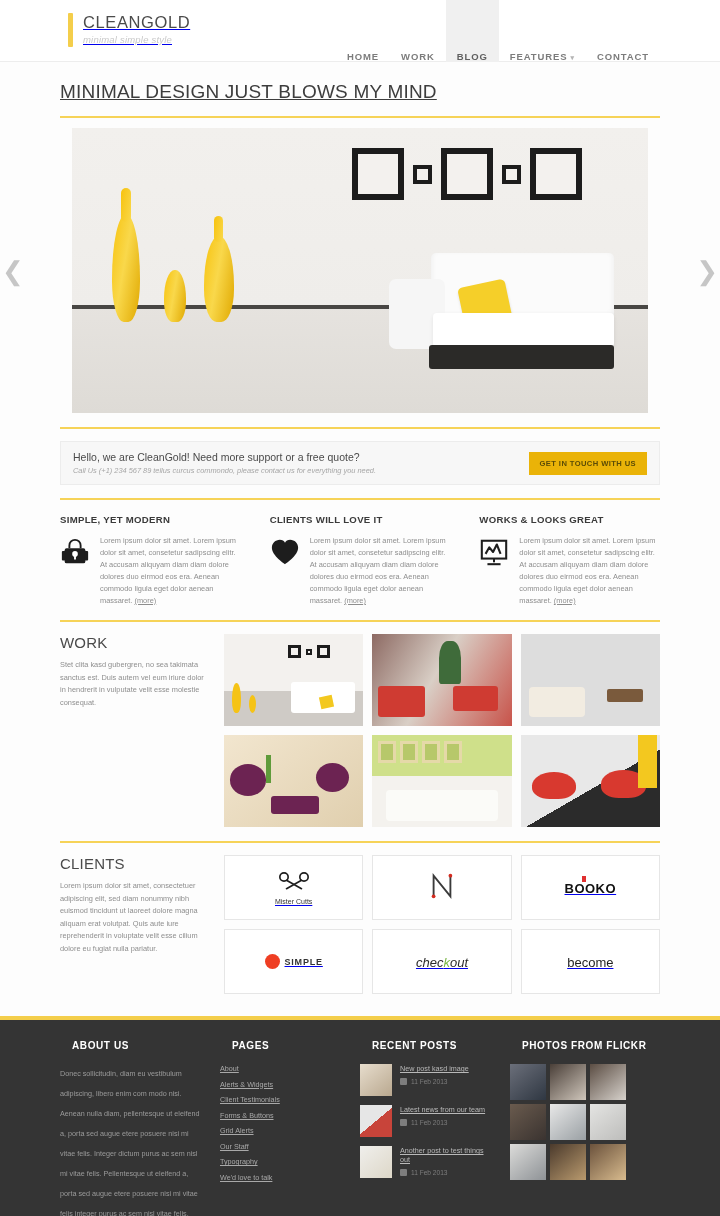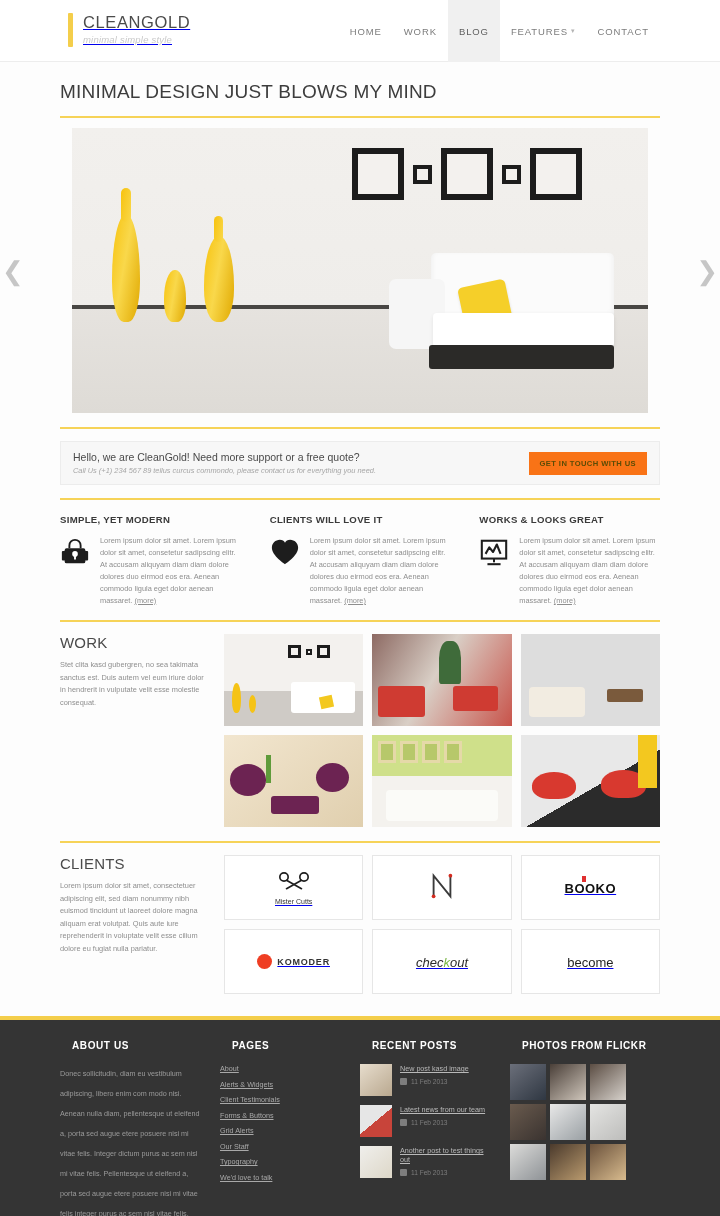--- a/index.html
+++ b/index.html
@@ -18,30 +18,30 @@
   }
   .header-inner { width: 600px; margin: 0 auto; height: 62px; position: relative; }
   .logo-wrap { position: absolute; left: 8px; top: 13px; display: flex; }
   .logo-bar { width: 5px; height: 34px; background: #f4ce4b; border-radius: 1px; }
   .logo-text { margin-left: 10px; }
   .logo-title { font-size: 16.5px; letter-spacing: .6px; color: #4b4b4b; line-height: 19px; text-align: center; }
   .logo-sub { font-size: 9.5px; color: #c9c9c9; font-style: italic; letter-spacing: .2px; margin-top: 2px; }
 
   .nav { position: absolute; right: 0; top: 0; height: 62px; display: flex; align-items: stretch; }
   .nav-item {
-    display: flex; align-items: center; padding: 0 11px;
+    display: flex; align-items: flex-end; padding: 0 11px;
     font-size: 9.5px; color: #7c7c7c; letter-spacing: .9px;
-    text-decoration: none; white-space: nowrap;
+    text-decoration: none; white-space: nowrap; font-weight: bold;
   }
   .nav-item.active { background: #f0f0f0; color: #5f5f5f; }
   .nav-caret { font-size: 7px; margin-left: 3px; color: #b4b4b4; }
 
   
   .container { width: 600px; margin: 0 auto; position: relative; }
-  .page-title { font-size: 19px; color: #3d3d3d; letter-spacing: .2px; margin-top: 19px; font-weight: normal; }
+  .page-title { font-size: 19px; color: #3d3d3d; letter-spacing: .2px; margin-top: 19px; font-weight: normal; text-decoration: underline; }
   .intro {
     font-size: 8.2px; color: #9a9a9a; line-height: 14px; margin-top: 11px; width: 570px;
   }
   .rule { height: 2px; background: #f6d358; margin-top: 13px; }
 
   
   .slider-wrap { position: relative; margin-top: 10px; }
   .slider { width: 576px; height: 285px; margin: 0 auto; position: relative; overflow: hidden; background:#e9e9e7; }
   .arrow {
     position: absolute; top: 50%; transform: translateY(-50%);
@@ -75,21 +75,21 @@
     box-shadow: 0 2px 4px rgba(0,0,0,.08); }
   .sofa .base { position:absolute; left: 40px; top: 92px; width: 185px; height: 24px; background:#2b2a28; border-radius:3px; }
   .pillow { position:absolute; left: 72px; top: 30px; width: 48px; height: 42px; background:#f5cf29; transform: rotate(-12deg);
     border-radius: 5px; box-shadow: 0 2px 3px rgba(0,0,0,.12); }
 
   
   .cta { background: #f7f7f7; border: 1px solid #ececec; height: 44px; margin-top: 12px;
          display: flex; align-items: center; justify-content: space-between; padding: 0 12px; }
   .cta-title { font-size: 10.5px; color: #4a4a4a; }
   .cta-sub { font-size: 7.4px; color: #a6a6a6; font-style: italic; margin-top: 3px; }
-  .cta-btn { background: #f97316; color: #5b4c06; font-size: 7.6px; font-weight: bold;
+  .cta-btn { background: #eab308; color: #5b4c06; font-size: 7.6px; font-weight: bold;
              letter-spacing: .4px; padding: 7px 11px; border: 0; cursor: pointer; }
 
   
   .features { display: flex; gap: 29px; margin-top: 14px; }
   .feature { width: 181px; }
   .feature h3 { font-size: 9.6px; color: #3a3a3a; letter-spacing: .3px; }
   .feature-body { display: flex; margin-top: 10px; }
   .feature-icon { width: 34px; flex: 0 0 34px; margin-top: 2px; color: #1d1d1d; }
   .feature-text { font-size: 7.4px; line-height: 12px; color: #8e8e8e; margin-left: 6px; }
   .feature-text a { color: #8e8e8e; }
@@ -320,21 +320,21 @@
                 <circle cx="6" cy="26" r="2" fill="#d42b1f" stroke="none"></circle>
               </svg></span>
           </a>
           <a href="#" class="client-box">
             <span><span style="font-size:13px;font-weight:bold;color:#111;letter-spacing:.5px;position:relative"><span>BOOKO</span><span style="position:absolute;left:17px;top:-5px;width:4px;height:6px;background:#e03030"></span></span></span>
           </a>
           <a href="#" class="client-box">
             <span>
               <span style="display:flex;align-items:center;gap:5px">
                 <span style="width:15px;height:15px;border-radius:50%;background:#ef3e23;display:inline-block"></span>
-                <span style="font-size:9px;font-weight:bold;color:#333;letter-spacing:.8px">KOMODER</span>
+                <span style="font-size:9px;font-weight:bold;color:#333;letter-spacing:.8px">SIMPLE</span>
               </span>
             </span>
           </a>
           <a href="#" class="client-box">
             <span><span style="font-size:13px;font-style:italic;color:#2b2b2b">chec<span style="color:#7ab648">k</span>out</span></span>
           </a>
           <a href="#" class="client-box">
             <span><span style="font-size:13px;color:#1f1f1f"><span>become</span></span></span>
           </a>
         </div>

